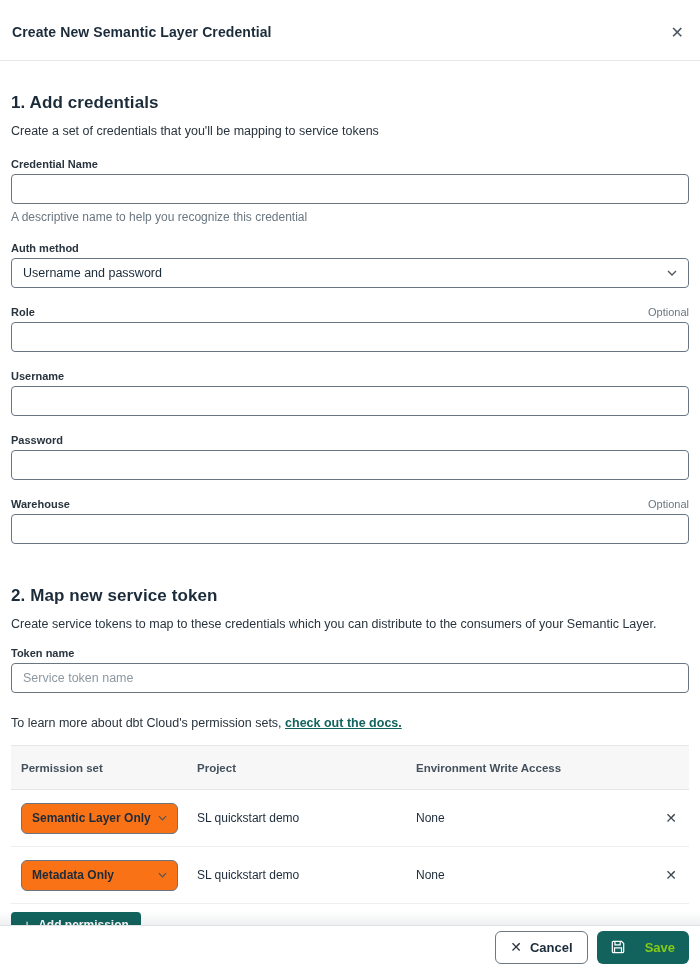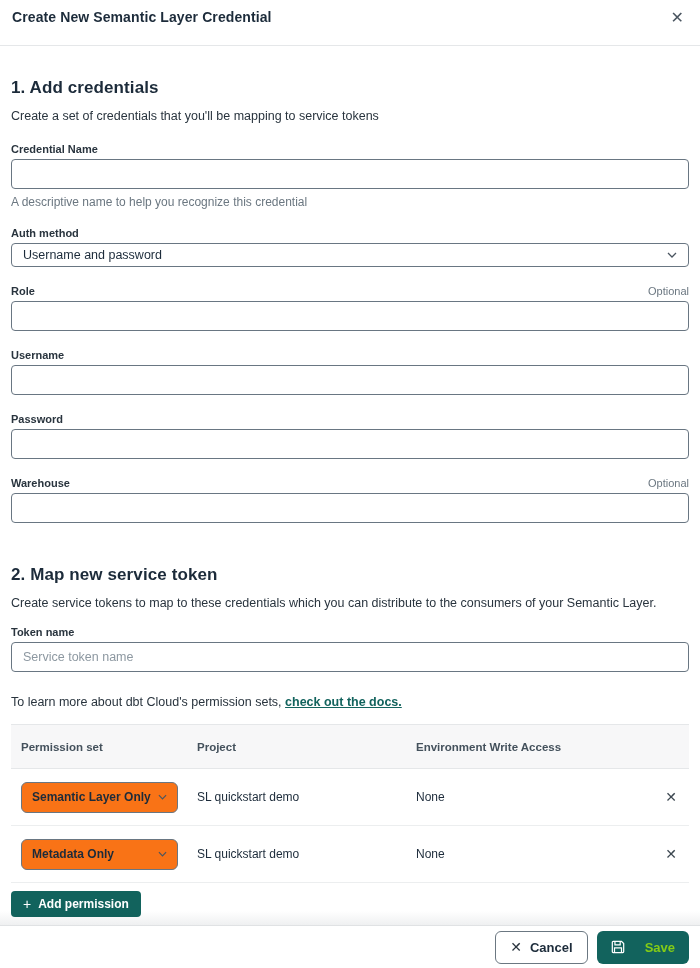--- a/index.html
+++ b/index.html
@@ -19,20 +19,21 @@
   }
   
   .modal-header {
     flex: 0 0 auto;
     height: 46px;
     display: flex;
     align-items: flex-start;
     justify-content: space-between;
     padding: 8px 12px 8px 12px;
     border-bottom: 1px solid #e5e7e9;
+    margin-top: 15px;
   }
   .modal-title { font-size: 14px; font-weight: bold; letter-spacing: 0.1px; padding-top: 1px; }
   .close-btn {
     background: none; border: none; cursor: pointer;
     font-size: 16px; line-height: 16px; color: #4a5560; padding: 2px 4px;
   }
   
   .modal-body {
     flex: 1 1 auto;
     padding: 32px 11px 0 11px;
@@ -56,21 +57,21 @@
     font-size: 12.5px;
     padding: 0 11px;
     color: #1c2b3a;
     background: #fff;
     outline: none;
   }
   .text-input::placeholder { color: #8d98a1; }
   .helper-text { font-size: 12px; color: #6b7781; margin-top: 6px; }
   
   .select-box {
-    width: 100%; height: 24px;
+    width: 100%; height: 30px;
     border: 1px solid #697682;
     border-radius: 4px;
     display: flex; align-items: center; justify-content: space-between;
     padding: 0 11px;
     font-size: 12.5px;
     background: #fff;
     cursor: pointer;
   }
   .chevron { color: #4a5560; flex: 0 0 auto; }
   .chevron svg { display: block; }

